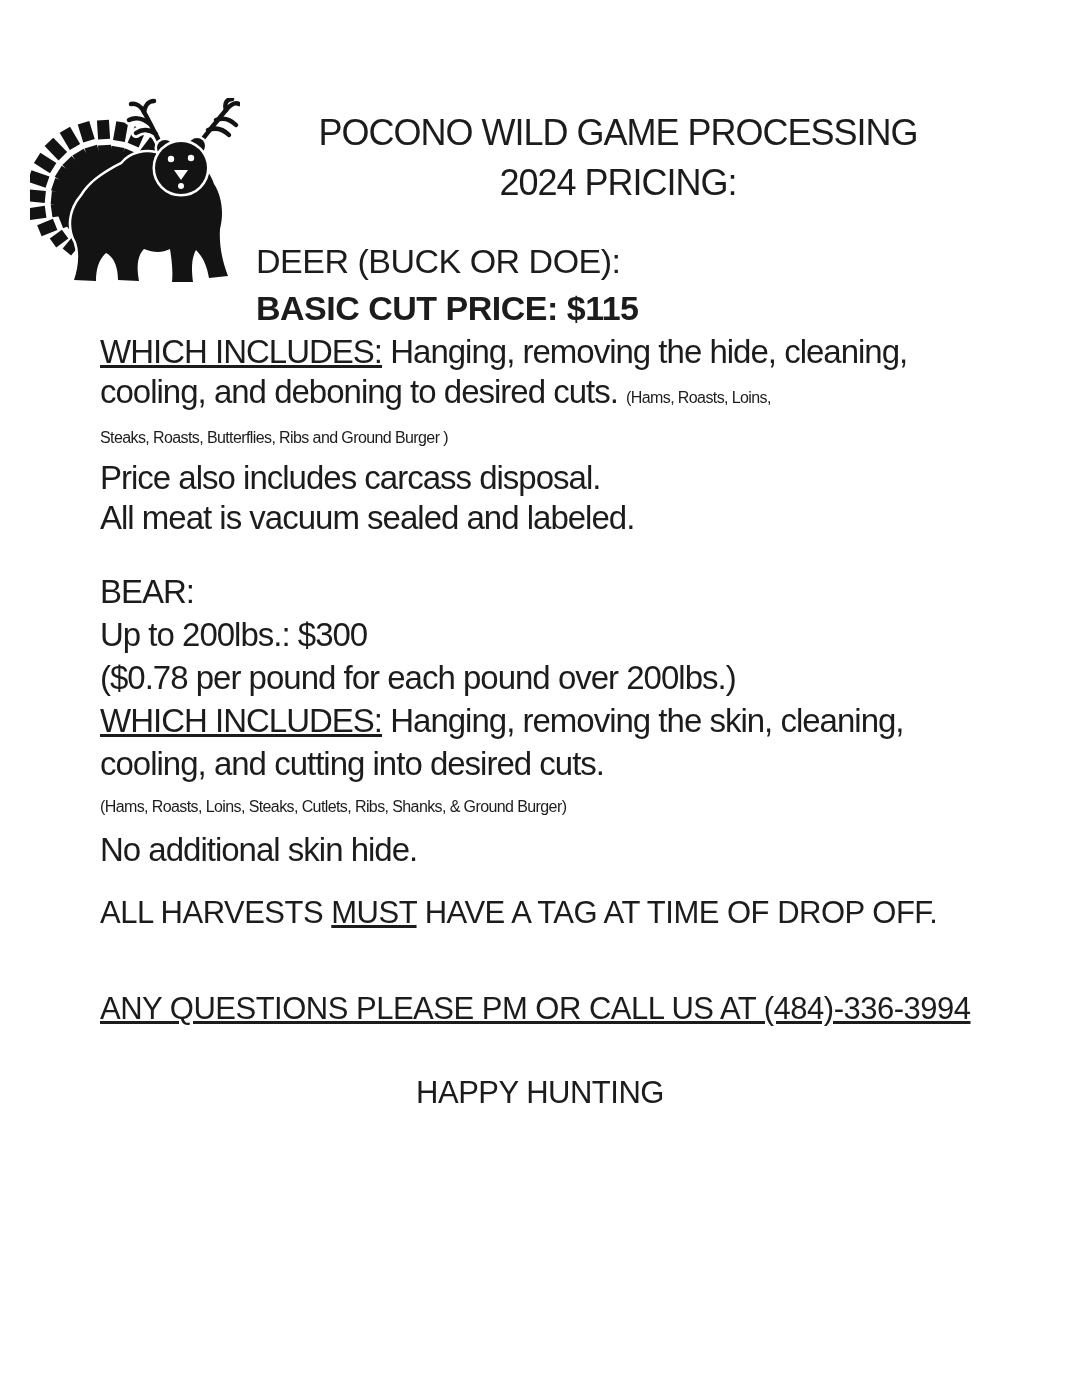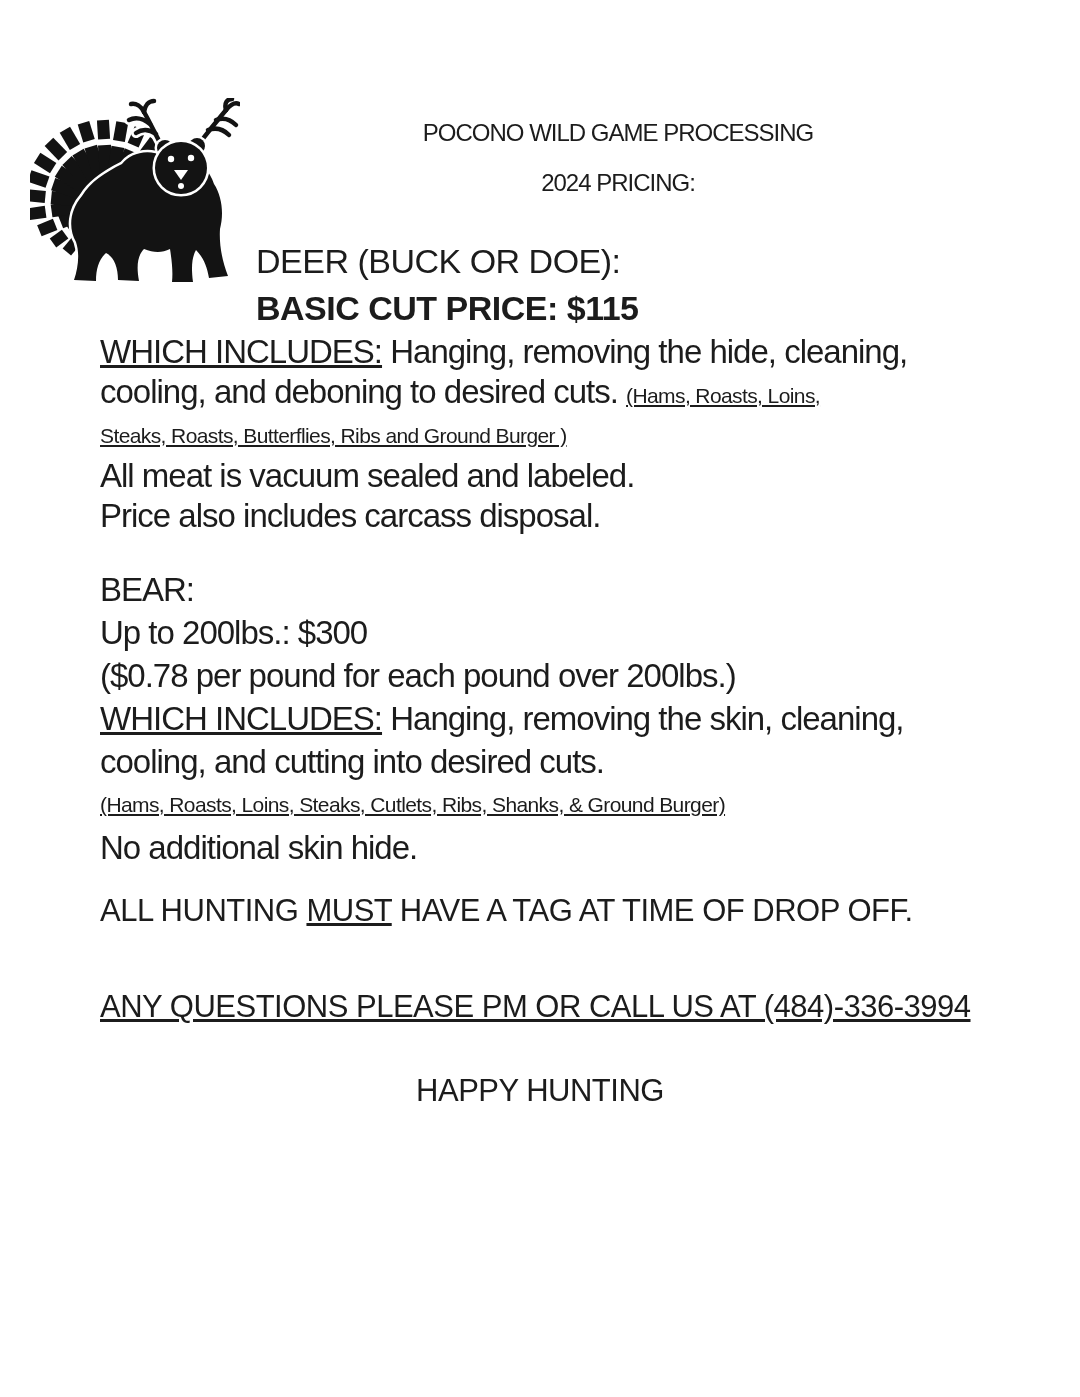--- a/index.html
+++ b/index.html
@@ -14,44 +14,43 @@
     overflow:hidden;
   }
   .logo{
     float:left;
     width:210px;height:228px;
     margin:-10px 16px 0 -70px;
   }
   .logo svg{display:block;}
   .title-line{
     text-align:center;
-    font-size:24px;line-height:50px;
+    font-size:36px;line-height:50px;
     letter-spacing:-1px;
     white-space:nowrap;
   }
   .heading-line{
     font-size:34px;line-height:47px;
     letter-spacing:-0.5px;
     white-space:nowrap;
   }
   .bold{font-weight:bold;}
   .body-line{
     font-size:33px;line-height:40px;
     letter-spacing:-1px;
     white-space:nowrap;
   }
   .bear-line{
     font-size:33px;line-height:43px;
     letter-spacing:-1px;
     white-space:nowrap;
   }
   .small{
-    font-size:21px;
+    font-size:16px;
     letter-spacing:-0.6px;
-    text-decoration:underline;
   }
   .u{text-decoration:underline;}
   .wide-line{
     font-size:31px;line-height:44px;
     letter-spacing:-0.5px;
     white-space:nowrap;
   }
   .bear-section{margin-top:32px;}
   .tag-line{margin-top:20px;}
   .contact-line{margin-top:52px;text-decoration:underline;}
@@ -195,33 +194,33 @@
     <div class="title-line">POCONO WILD GAME PROCESSING</div>
     <div class="title-line">2024 PRICING:</div>
   </div>
 
   <div style="margin-top:30px;">
     <div class="heading-line">DEER (BUCK OR DOE):</div>
     <div class="heading-line bold">BASIC CUT PRICE: $115</div>
     <div class="body-line"><span class="u">WHICH INCLUDES:</span><span> Hanging, removing the hide, cleaning,</span></div>
     <div class="body-line"><span>cooling, and deboning to desired cuts. </span><span class="small">(Hams, Roasts, Loins,</span></div>
     <div class="body-line small">Steaks, Roasts, Butterflies, Ribs and Ground Burger )</div>
+    <div class="body-line">Price also includes carcass disposal.</div>
     <div class="body-line">All meat is vacuum sealed and labeled.</div>
-    <div class="body-line">Price also includes carcass disposal.</div>
   </div>
 
   <div class="bear-section">
     <div class="bear-line">BEAR:</div>
     <div class="bear-line">Up to 200lbs.: $300</div>
     <div class="bear-line">($0.78 per pound for each pound over 200lbs.)</div>
     <div class="bear-line"><span class="u">WHICH INCLUDES:</span><span> Hanging, removing the skin, cleaning,</span></div>
     <div class="bear-line">cooling, and cutting into desired cuts.</div>
     <div class="bear-line small">(Hams, Roasts, Loins, Steaks, Cutlets, Ribs, Shanks, &amp; Ground Burger)</div>
     <div class="bear-line">No additional skin hide.</div>
   </div>
 
-  <div class="wide-line tag-line"><span>ALL HUNTING </span><span class="u">MUST</span><span> HAVE A TAG AT TIME OF DROP OFF.</span></div>
+  <div class="wide-line tag-line"><span>ALL HARVESTS </span><span class="u">MUST</span><span> HAVE A TAG AT TIME OF DROP OFF.</span></div>
 
   <div class="wide-line contact-line">ANY QUESTIONS PLEASE PM OR CALL US AT (484)-336-3994</div>
 
   <div class="wide-line closing-line">HAPPY HUNTING</div>
 
 </div>
 
 </body></html>

